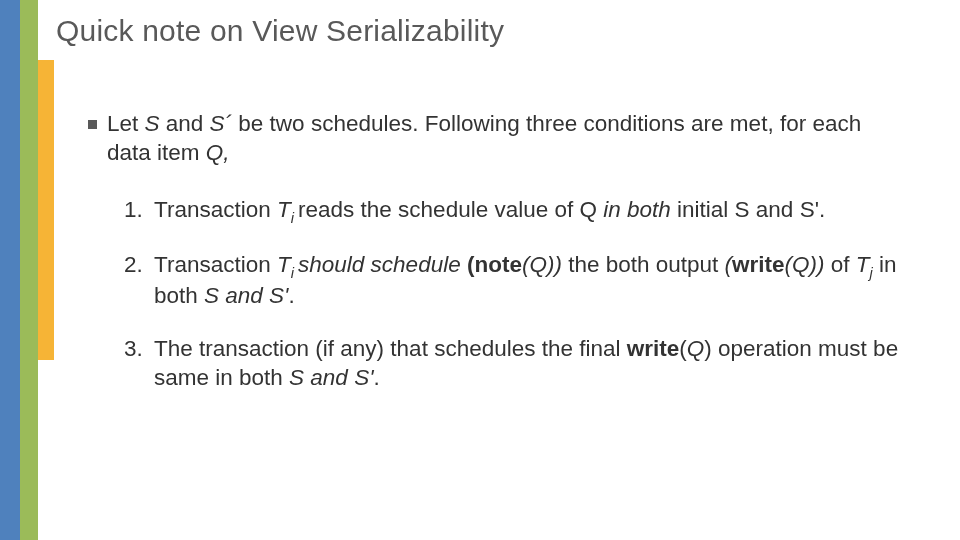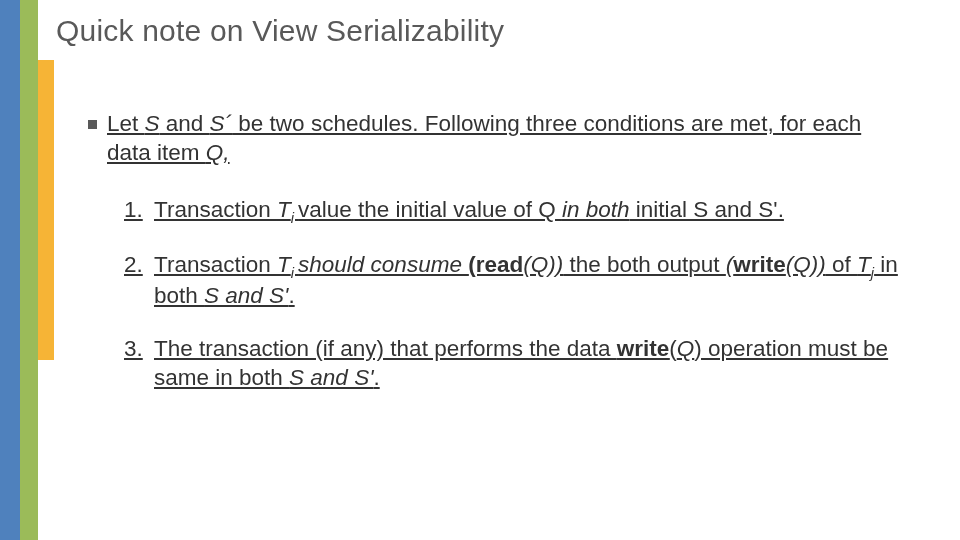--- a/index.html
+++ b/index.html
@@ -3,21 +3,21 @@
 <meta charset="utf-8">
 <style>
   * { margin: 0; padding: 0; box-sizing: border-box; }
   html, body { width: 960px; height: 540px; overflow: hidden; background: #fff; font-family: Arial, Helvetica, sans-serif; }
   .slide { position: relative; width: 960px; height: 540px; }
   .sidebar { position: absolute; left: 0; top: 0; height: 540px; width: 54px; }
   .sb-blue  { position: absolute; left: 0; width: 20px; top: 0; height: 540px; background: #4f81bd; }
   .sb-green { position: absolute; left: 20px; width: 18px; top: 0; height: 540px; background: #9bbb59; }
   .sb-gold  { position: absolute; left: 38px; width: 16px; top: 60px; height: 300px; background: #f6b436; }
   .title { position: absolute; left: 56px; top: 14px; font-size: 30px; color: #595959; letter-spacing: 0.2px; }
-  .content { position: absolute; left: 88px; top: 110px; width: 820px; color: #333; font-size: 22.5px; line-height: 1.28; text-decoration: underline; }
+  .content { position: absolute; left: 88px; top: 110px; width: 820px; color: #333; font-size: 22.5px; line-height: 1.28; }
   .bullet-row { display: flex; align-items: flex-start; margin-bottom: 28px; }
   .square { width: 9px; height: 9px; background: #595959; margin-top: 10px; margin-right: 10px; flex-shrink: 0; }
   .intro-text { flex: 1; }
   .list { margin-left: 36px; }
   .item { display: flex; align-items: flex-start; margin-bottom: 24px; }
   .num { min-width: 26px; margin-right: 4px; }
   .body { flex: 1; }
   .sub { font-size: 0.65em; vertical-align: sub; font-style: italic; }
   .it { font-style: italic; }
   b { font-weight: bold; }
@@ -41,33 +41,33 @@
       <div class="intro-text">
         <span>Let </span><span class="it">S</span><span> and </span><span class="it">S´</span><span> be two schedules. Following three conditions are met, for each data item </span><span class="it">Q,</span><span></span>
       </div>
     </div>
 
     <div class="list">
 
       <div class="item">
         <div class="num">1.</div>
         <div class="body">
-          <span>Transaction </span><span class="it">T</span><span class="sub">i </span><span>value the initial value of Q </span><span class="it">in both</span><span> initial S and S'.</span>
+          <span>Transaction </span><span class="it">T</span><span class="sub">i </span><span>reads the schedule value of Q </span><span class="it">in both</span><span> initial S and S'.</span>
         </div>
       </div>
 
       <div class="item">
         <div class="num">2.</div>
         <div class="body">
-          <span>Transaction </span><span class="it">T</span><span class="sub">i </span><span class="it">should consume </span><b>(read</b><span class="it">(Q))</span><span> the both output </span><span class="it">(</span><b>write</b><span class="it">(Q))</span><span> of </span><span class="it">T</span><span class="sub">j</span><span>  in both </span><span class="it">S and S'</span><span>.</span>
+          <span>Transaction </span><span class="it">T</span><span class="sub">i </span><span class="it">should schedule </span><b>(note</b><span class="it">(Q))</span><span> the both output </span><span class="it">(</span><b>write</b><span class="it">(Q))</span><span> of </span><span class="it">T</span><span class="sub">j</span><span>  in both </span><span class="it">S and S'</span><span>.</span>
         </div>
       </div>
 
       <div class="item">
         <div class="num">3.</div>
         <div class="body">
-          <span>The transaction (if any) that performs the data </span><b>write</b><span>(</span><span class="it">Q</span><span>) operation must be same in both </span><span class="it">S and S'</span><span>.</span>
+          <span>The transaction (if any) that schedules the final </span><b>write</b><span>(</span><span class="it">Q</span><span>) operation must be same in both </span><span class="it">S and S'</span><span>.</span>
         </div>
       </div>
 
     </div>
   </div>
 </div>
 
 </body></html>

